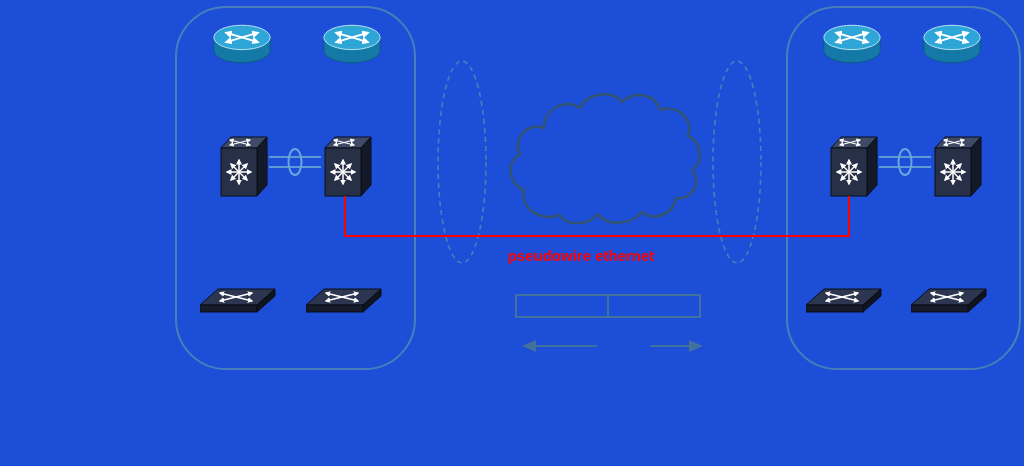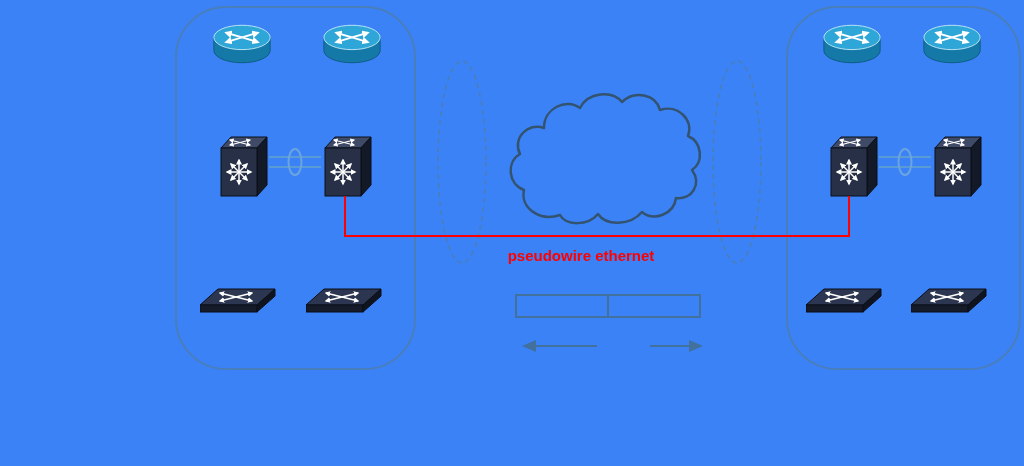--- a/index.html
+++ b/index.html
@@ -8,21 +8,21 @@
     background: #000000;
     width: 1024px;
     height: 466px;
     overflow: hidden;
     font-family: "Liberation Sans", sans-serif;
   }
   #stage {
     position: relative;
     width: 1024px;
     height: 466px;
-    background: #3b82f6;
+    background: #1d4ed8;
   }
   svg { display: block; }
   .pw-label {
     font-family: "Liberation Sans", sans-serif;
     font-size: 15px;
     font-weight: bold;
   }
 </style>
 </head>
 <body>

